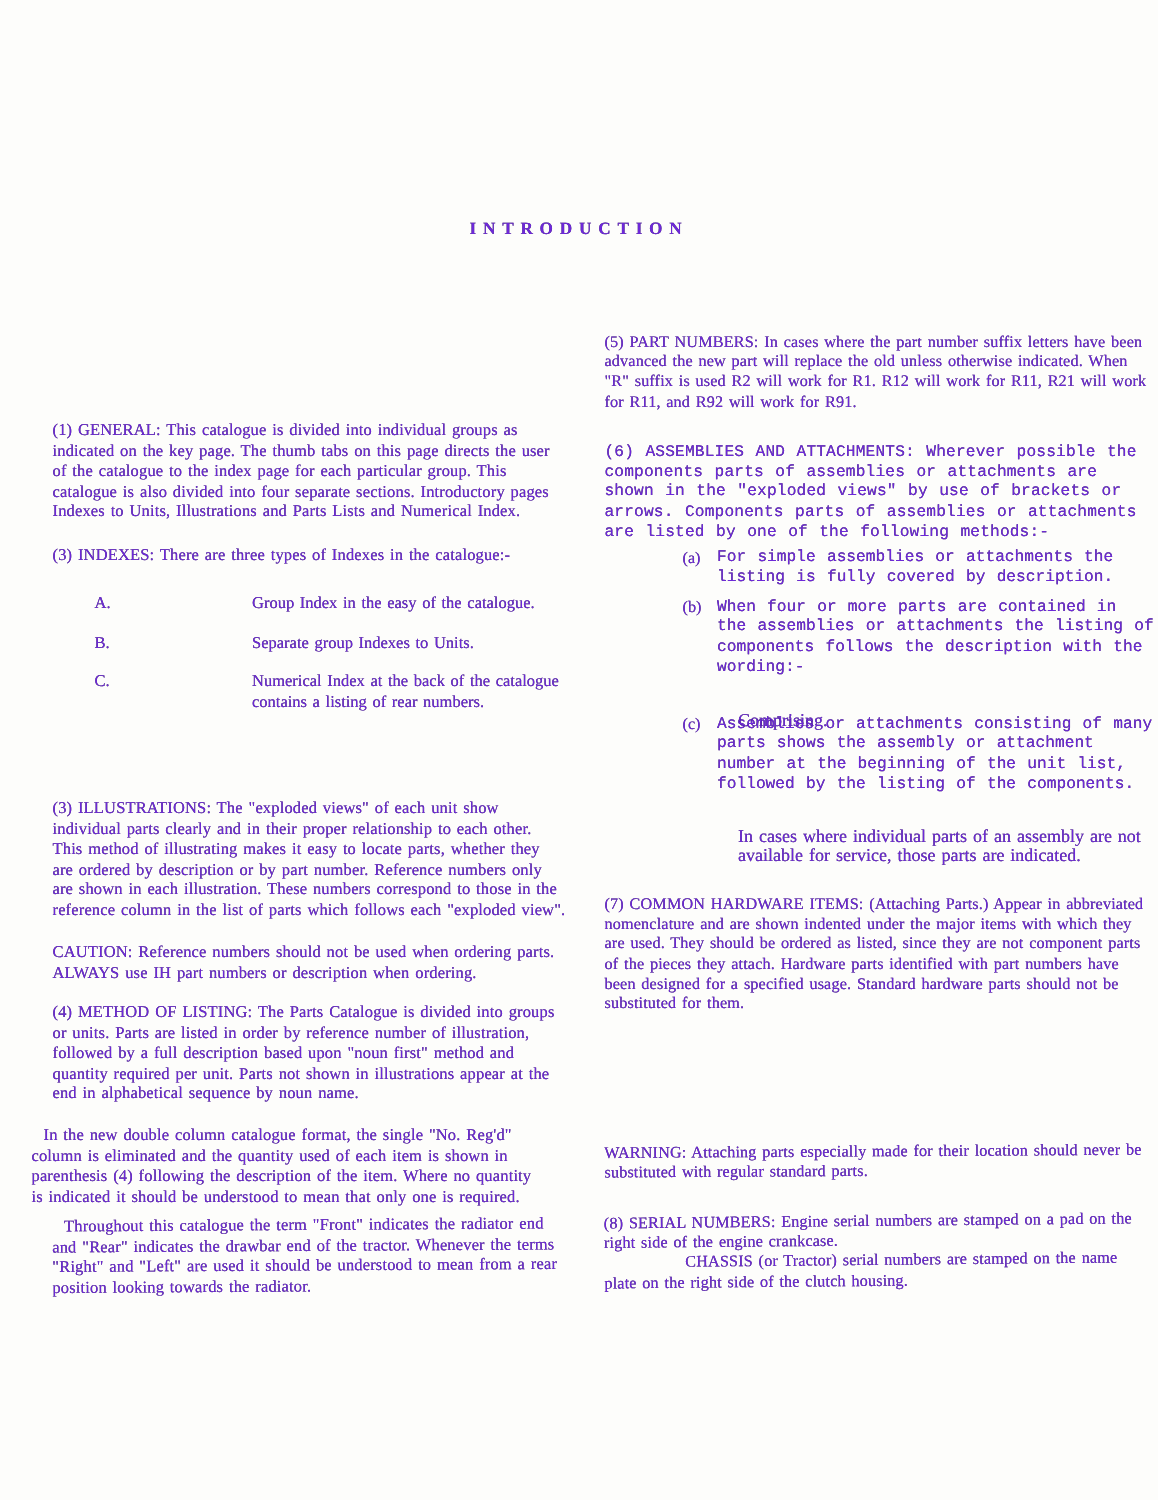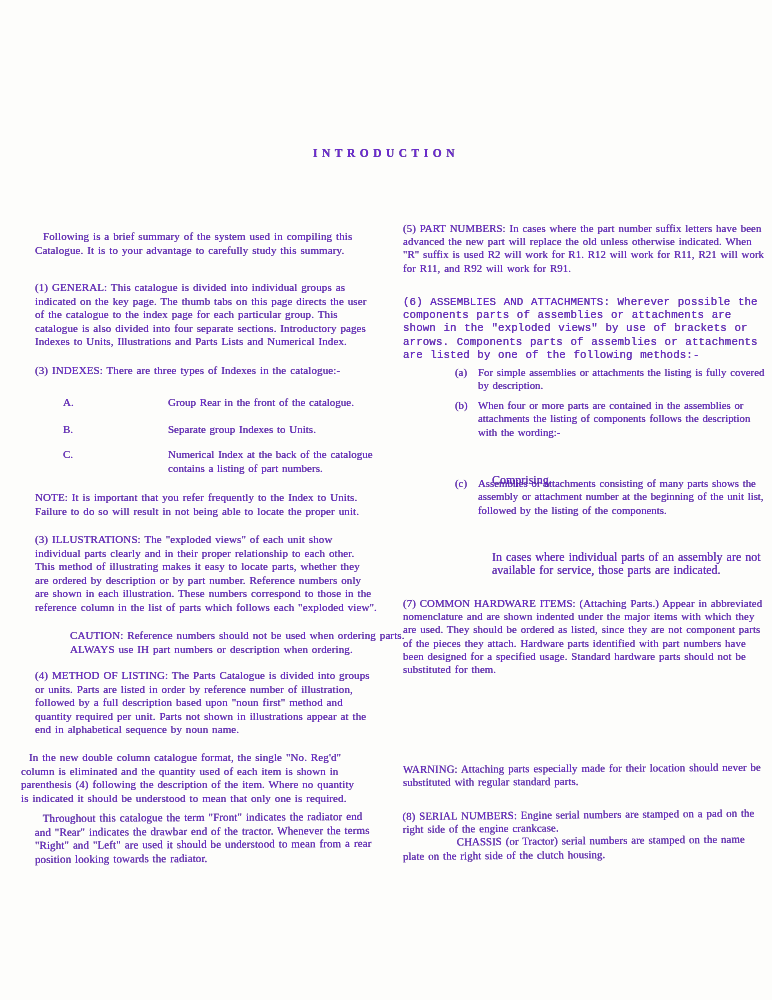--- a/index.html
+++ b/index.html
@@ -25,57 +25,55 @@
   
   .rcol{width:364px;font-size:10.8px;line-height:13.2px;word-spacing:1px;letter-spacing:.1px;}
   .indent1{text-indent:8px;}
   
   .abc-row{position:absolute;left:63px;display:flex;font-size:11px;line-height:13.5px;word-spacing:1px;}
   .abc-label{width:105px;flex:none;}
   .abc-text{width:205px;}
   
   .asm-row{position:absolute;left:455px;display:flex;font-size:10.8px;line-height:13.4px;word-spacing:1px;}
   .asm-label{width:23px;flex:none;}
-  .asm-text{width:292px;}
+  .asm-text{width:292px;font-family:Liberation Mono, monospace;}
   .asm-plain{position:absolute;left:492px;width:292px;font-size:12px;line-height:13.4px;word-spacing:1px;margin-top:28px;}
   .chassis-indent{text-indent:54px;}
   .tilt-a{transform:rotate(-0.35deg);transform-origin:left bottom;}
   .tilt-b{transform:rotate(-0.55deg);transform-origin:left bottom;}
 </style>
 </head>
 <body>
 
 <div class="page">
 
   <div class="blk title">INTRODUCTION</div>
 
-  <div class="blk lcol indent1" style="left:35px;top:230px;">Following is a brief summary of the system used in compiling this Catalogue.  It is to your advantage to carefully study this summary.</div>
 
   <div class="blk lcol" style="left:35px;top:281px;">(1)  GENERAL:  This catalogue is divided into individual groups as indicated on the key page.  The thumb tabs on this page directs the user of the catalogue to the index page for each particular group.  This catalogue is also divided into four separate sections.  Introductory pages Indexes to Units, Illustrations and Parts Lists and Numerical Index.</div>
 
   <div class="blk lcol" style="left:35px;top:364px;">(3)  INDEXES:  There are three types of Indexes in the catalogue:-</div>
 
   <div class="abc-row" style="top:396px;">
     <span class="abc-label">A.</span>
-    <span class="abc-text">Group Rear in the front of the catalogue.</span>
+    <span class="abc-text">Group Index in the easy of the catalogue.</span>
   </div>
   <div class="abc-row" style="top:423px;">
     <span class="abc-label">B.</span>
     <span class="abc-text">Separate group Indexes to Units.</span>
   </div>
   <div class="abc-row" style="top:448px;">
     <span class="abc-label">C.</span>
-    <span class="abc-text">Numerical Index at the back of the catalogue contains a listing of part numbers.</span>
+    <span class="abc-text">Numerical Index at the back of the catalogue contains a listing of rear numbers.</span>
   </div>
 
-  <div class="blk lcol" style="left:35px;top:491px;">NOTE:  It is important that you refer frequently to the Index to Units. Failure to do so will result in not being able to locate the proper unit.</div>
 
   <div class="blk lcol" style="left:35px;top:533px;">(3)  ILLUSTRATIONS:  The "exploded views" of each unit show individual parts clearly and in their proper relationship to each other.  This method of illustrating makes it easy to locate parts, whether they are ordered by description or by part number.  Reference numbers only are shown in each illustration.  These numbers correspond to those in the reference column in the list of parts which follows each "exploded view".</div>
 
-  <div class="blk lcol" style="left:35px;top:629px;margin-left:35px;">CAUTION:  Reference numbers should not be used when ordering parts. ALWAYS use IH part numbers or description when ordering.</div>
+  <div class="blk lcol" style="left:35px;top:629px;">CAUTION:  Reference numbers should not be used when ordering parts. ALWAYS use IH part numbers or description when ordering.</div>
 
   <div class="blk lcol" style="left:35px;top:669px;">(4)  METHOD OF LISTING:  The Parts Catalogue is divided into groups or units.  Parts are listed in order by reference number of illustration, followed by a full description based upon "noun first" method and quantity required per unit.  Parts not shown in illustrations appear at the end in alphabetical sequence by noun name.</div>
 
   <div class="blk lcol indent1" style="left:21px;top:751px;">In the new double column catalogue format, the single "No. Reg'd" column is eliminated and the quantity used of each item is shown in parenthesis (4) following the description of the item.  Where no quantity is indicated it should be understood to mean that only one is required.</div>
 
   <div class="blk lcol indent1 tilt-a" style="left:35px;top:812px;">Throughout this catalogue the term "Front" indicates the radiator end and "Rear" indicates the drawbar end of the tractor.  Whenever the terms "Right" and "Left" are used it should be understood to mean from a rear position looking towards the radiator.</div>
 
   <div class="blk rcol" style="left:403px;top:222px;">(5)  PART NUMBERS:  In cases where the part number suffix letters have been advanced the new part will replace the old unless otherwise indicated.  When "R" suffix is used R2 will work for R1.  R12 will work for R11,  R21 will work for R11, and R92 will work for R91.</div>
 
   <div class="blk rcol" style="left:403px;top:296px;font-family:Liberation Mono, monospace;">(6)  ASSEMBLIES AND ATTACHMENTS:  Wherever possible the components parts of assemblies or attachments are shown in the "exploded views" by use of brackets or arrows.  Components parts of assemblies or attachments are listed by one of the following methods:-</div>

